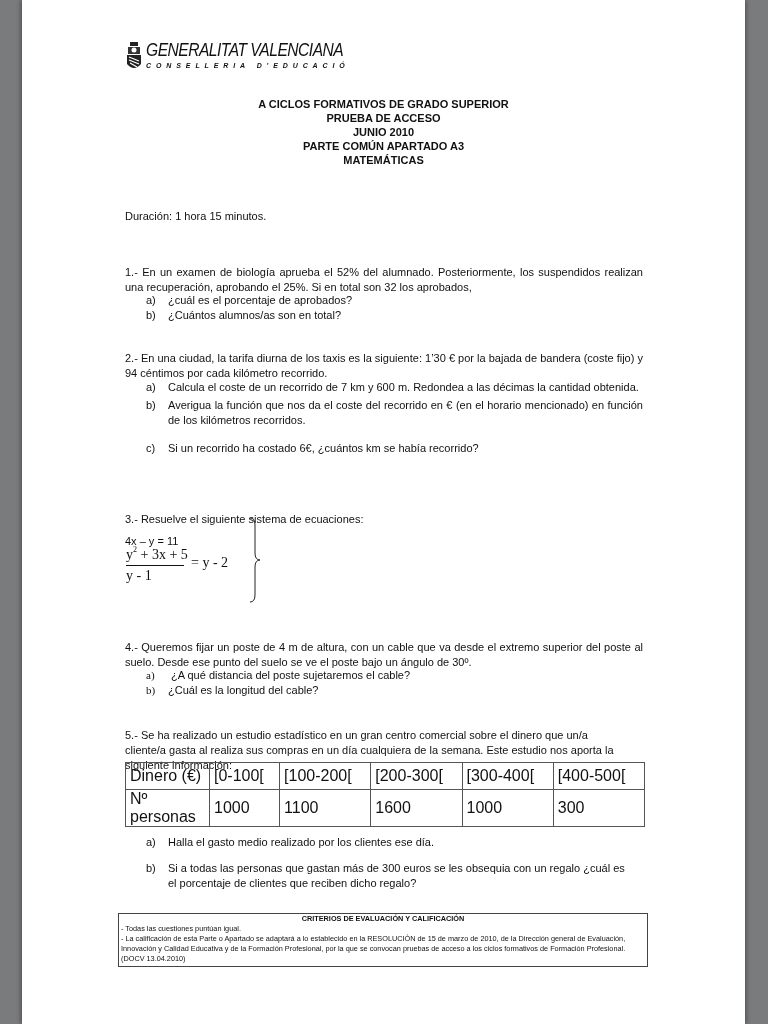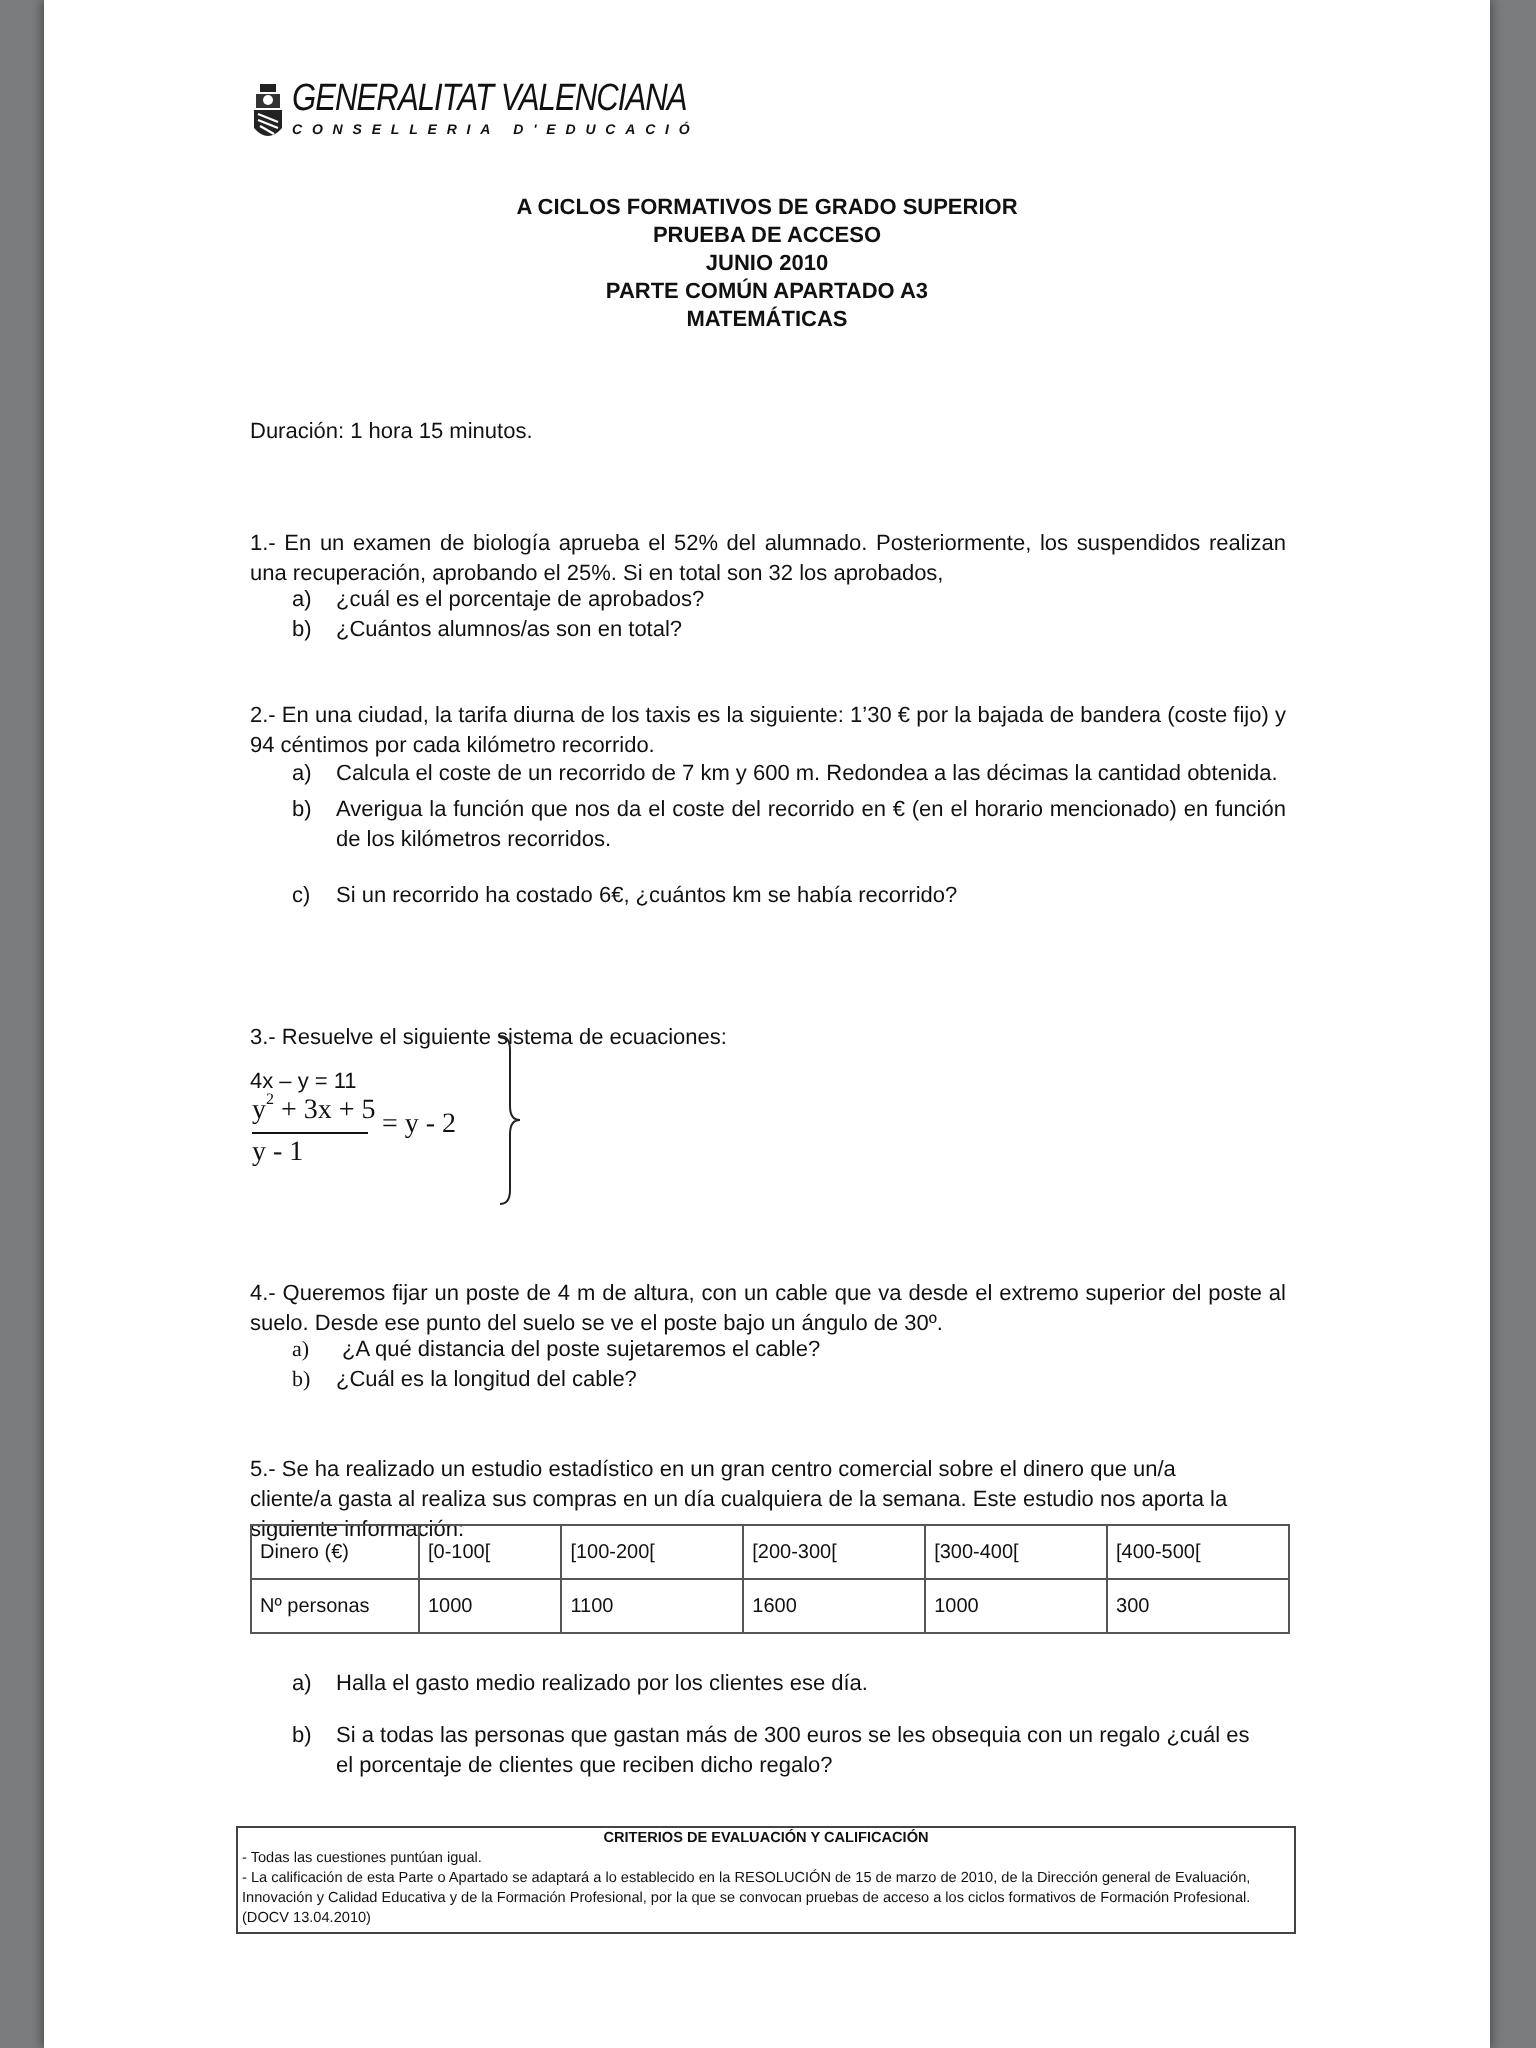--- a/index.html
+++ b/index.html
@@ -22,21 +22,21 @@
   .item-list { left: 124px; width: 497px; }
   .serif-lbl { font-family: "Liberation Serif", serif; font-size: 11px; }
   
   .eq { font-family: "Liberation Serif", serif; font-size: 14px; }
   .frac { left: 104px; top: 541px; width: 62px; display: flex; flex-direction: column; }
   .frac .num { white-space: nowrap; line-height: 18px; }
   .frac .num sup { font-size: 8px; vertical-align: 7px; }
   .frac .bar { width: 58px; height: 1px; background: #111; margin: 1px 0; }
   .frac .den { line-height: 18px; }
   
-  table.data { left: 103px; top: 762px; width: 520px; border-collapse: collapse; font-size: 10px; }
+  table.data { left: 103px; top: 762px; width: 520px; border-collapse: collapse; font-size: 16px; }
   table.data td { border: 1px solid #555; height: 27px; text-align: left; padding: 0 4px; }
   table.data td:first-child { text-align: left; padding-left: 4px; width: 84px; }
   
   .crit { left: 96px; top: 913px; width: 530px; height: 54px; border: 1px solid #444; font-size: 7.3px; line-height: 10px; padding: 0 2px; }
   .crit .head { font-weight: bold; text-align: center; }
 </style>
 </head>
 <body>
 
 <div class="page">

